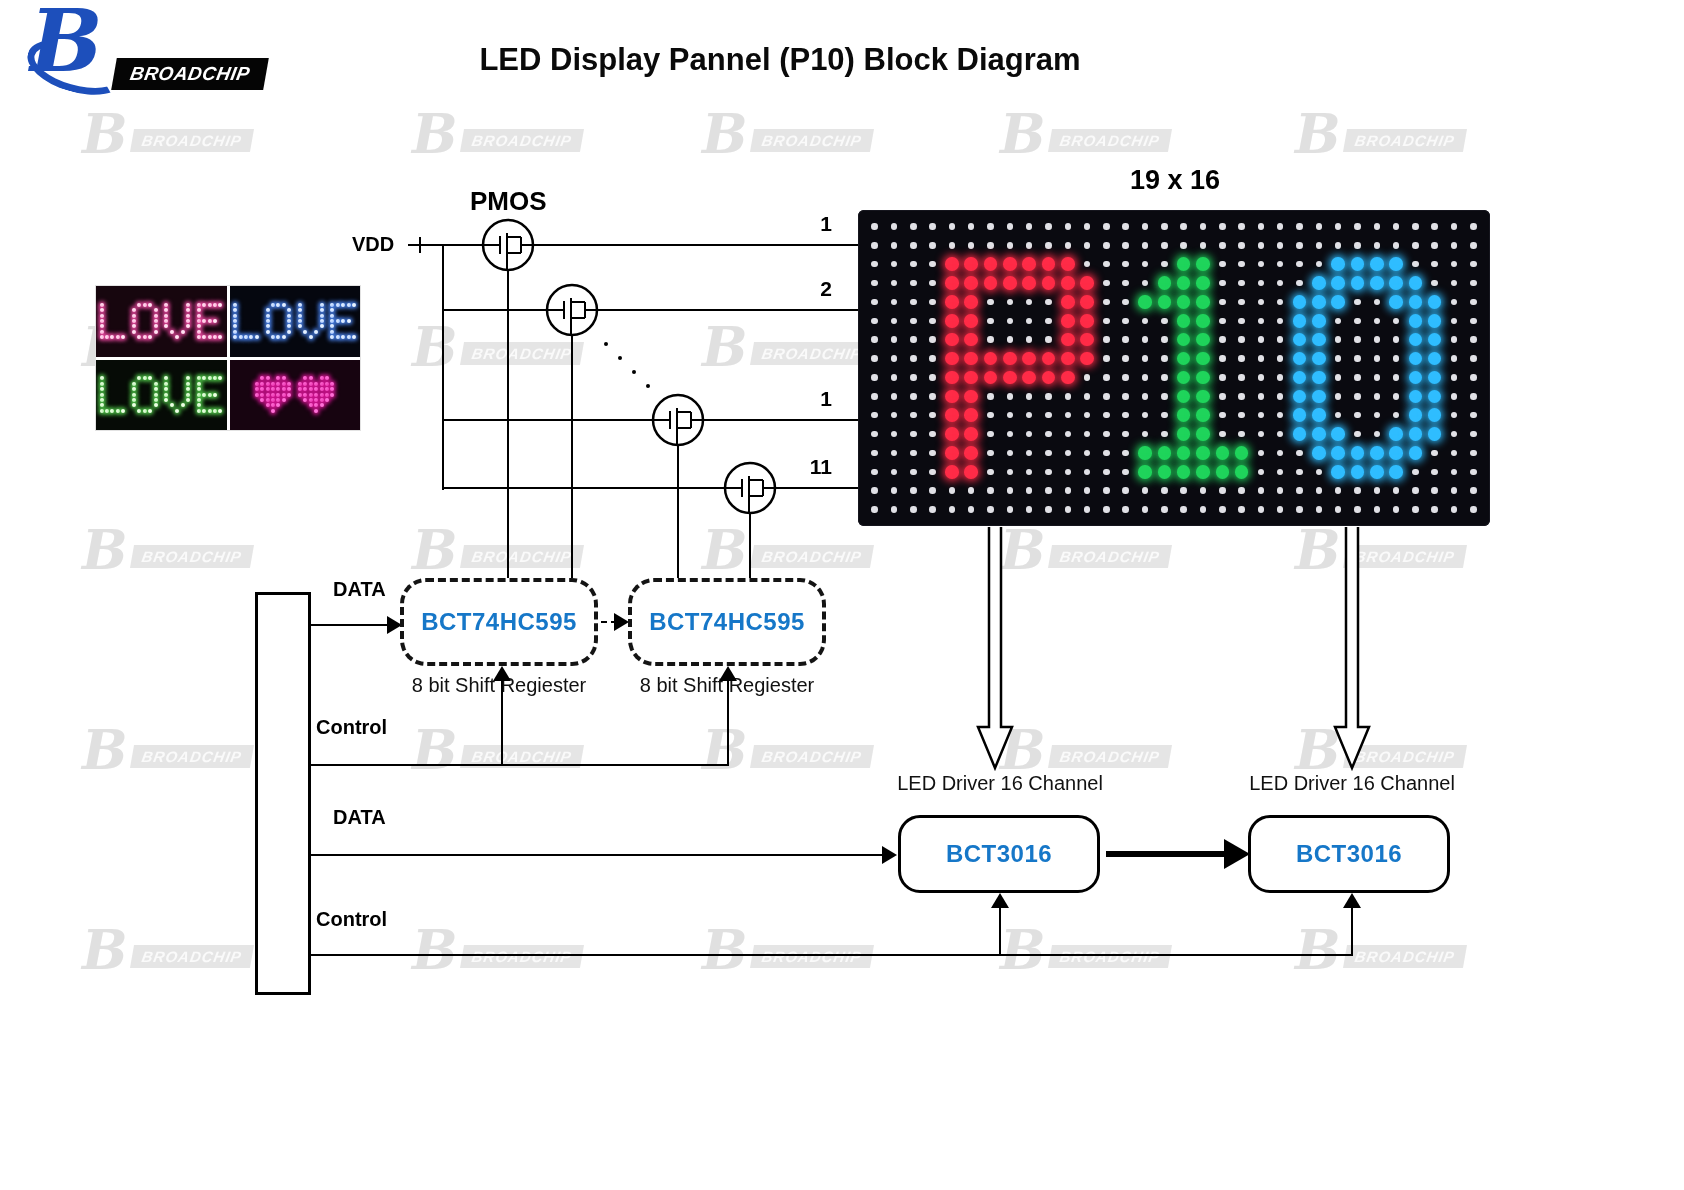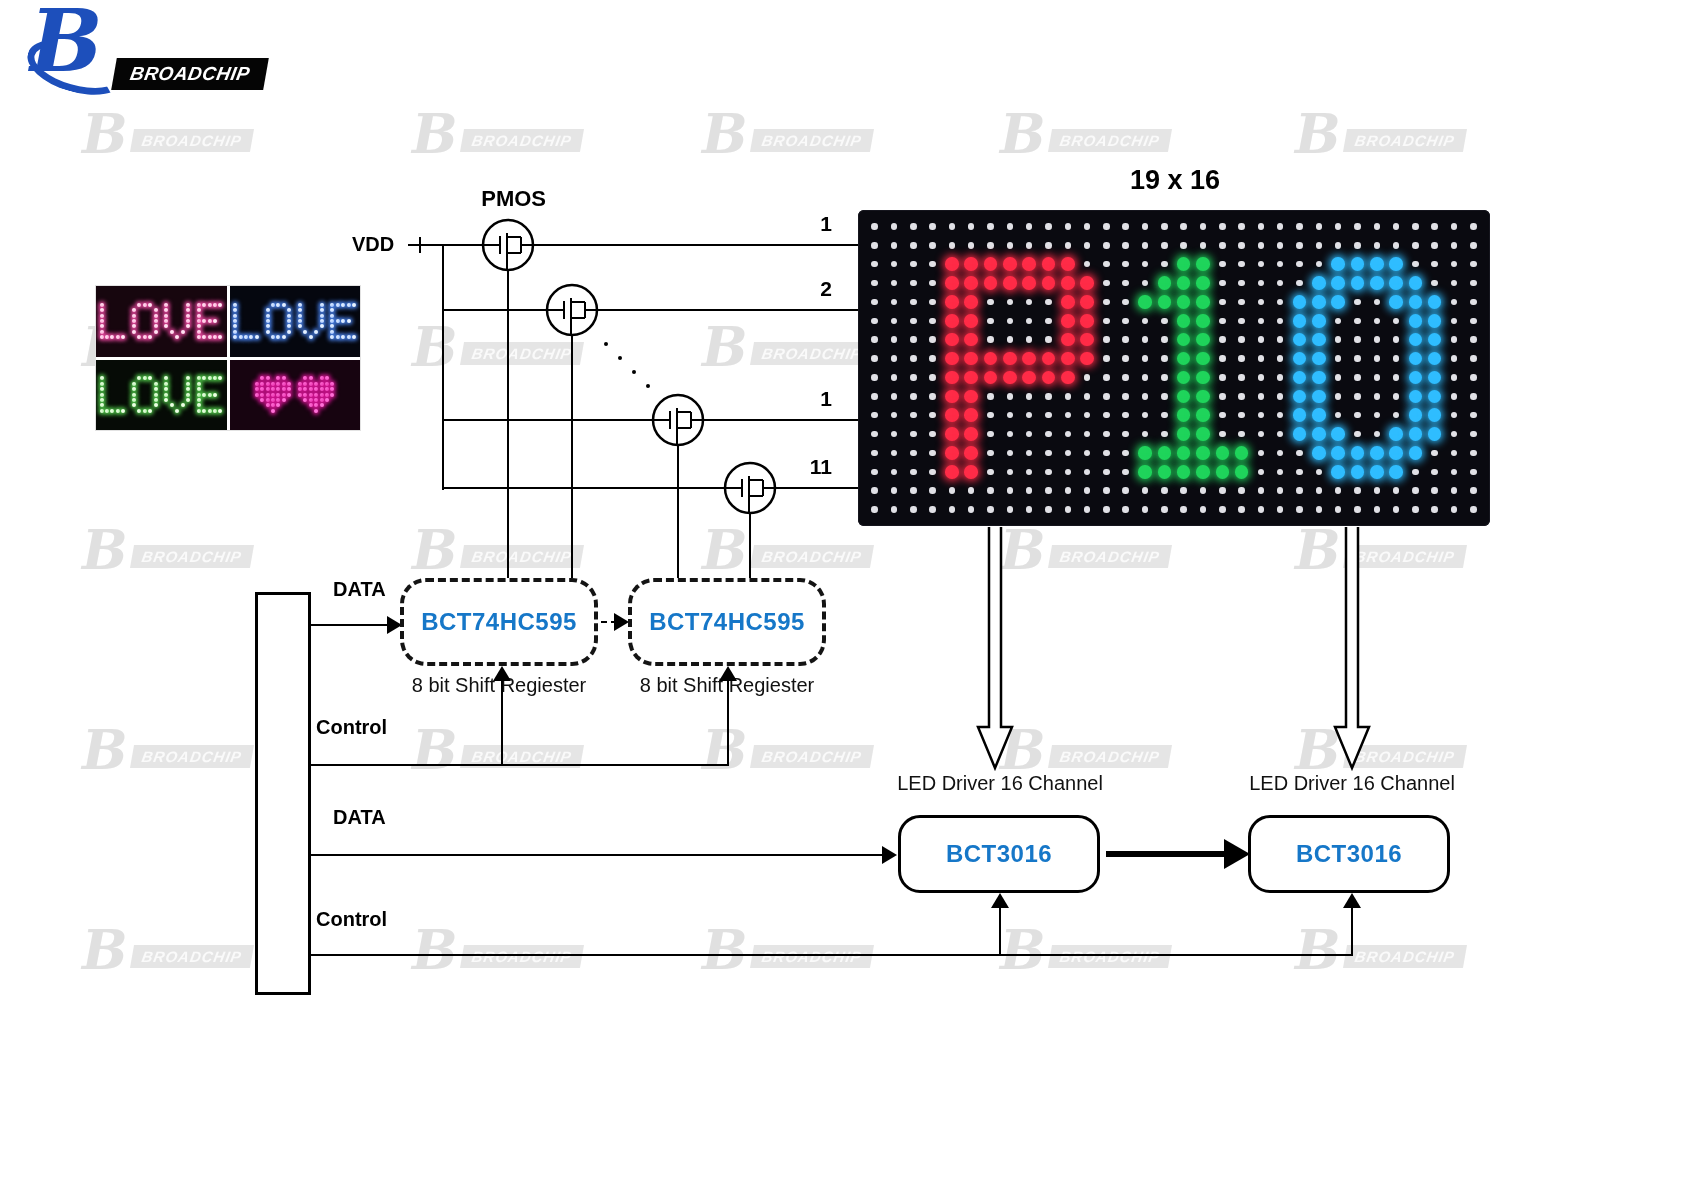--- a/index.html
+++ b/index.html
@@ -185,20 +185,21 @@
 <div class="layer">
 
   <div class="logo">
     <div class="logo-arc"></div>
     <div class="logo-b">B</div>
     <div class="logo-box">
       <span>BROADCHIP</span>
     </div>
   </div>
 
+  <h1 class="title">LED Display Pannel (P10) Block Diagram</h1>
 
   <div class="tiles">
     <div class="tile" style="background: rgb(23, 6, 14);">
         <span class="tdot" style="left: 3.65px; top: 16.85px; background: rgb(255, 230, 242); box-shadow: rgb(255, 79, 174) 0px 0px 4px 1.5px;"></span>
         <span class="tdot" style="left: 41.45px; top: 16.85px; background: rgb(255, 230, 242); box-shadow: rgb(255, 79, 174) 0px 0px 4px 1.5px;"></span>
         <span class="tdot" style="left: 46.85px; top: 16.85px; background: rgb(255, 230, 242); box-shadow: rgb(255, 79, 174) 0px 0px 4px 1.5px;"></span>
         <span class="tdot" style="left: 52.25px; top: 16.85px; background: rgb(255, 230, 242); box-shadow: rgb(255, 79, 174) 0px 0px 4px 1.5px;"></span>
         <span class="tdot" style="left: 68.45px; top: 16.85px; background: rgb(255, 230, 242); box-shadow: rgb(255, 79, 174) 0px 0px 4px 1.5px;"></span>
         <span class="tdot" style="left: 90.05px; top: 16.85px; background: rgb(255, 230, 242); box-shadow: rgb(255, 79, 174) 0px 0px 4px 1.5px;"></span>
         <span class="tdot" style="left: 100.85px; top: 16.85px; background: rgb(255, 230, 242); box-shadow: rgb(255, 79, 174) 0px 0px 4px 1.5px;"></span>
@@ -439,21 +440,21 @@
         <span class="tdot" style="left: 41.45px; top: 43.85px; background: rgb(255, 115, 217); box-shadow: rgb(227, 25, 158) 0px 0px 4px 1.5px;"></span>
         <span class="tdot" style="left: 46.85px; top: 43.85px; background: rgb(255, 115, 217); box-shadow: rgb(227, 25, 158) 0px 0px 4px 1.5px;"></span>
         <span class="tdot" style="left: 79.25px; top: 43.85px; background: rgb(255, 115, 217); box-shadow: rgb(227, 25, 158) 0px 0px 4px 1.5px;"></span>
         <span class="tdot" style="left: 84.65px; top: 43.85px; background: rgb(255, 115, 217); box-shadow: rgb(227, 25, 158) 0px 0px 4px 1.5px;"></span>
         <span class="tdot" style="left: 90.05px; top: 43.85px; background: rgb(255, 115, 217); box-shadow: rgb(227, 25, 158) 0px 0px 4px 1.5px;"></span>
         <span class="tdot" style="left: 41.45px; top: 49.25px; background: rgb(255, 115, 217); box-shadow: rgb(227, 25, 158) 0px 0px 4px 1.5px;"></span>
         <span class="tdot" style="left: 84.65px; top: 49.25px; background: rgb(255, 115, 217); box-shadow: rgb(227, 25, 158) 0px 0px 4px 1.5px;"></span>
       </div>
   </div>
 
-  <div class="lbl" style="left:470px;top:186px;width:76px;text-align:right;font-size:22px">PMOS</div>
+  <div class="lbl" style="left:470px;top:186px;width:76px;text-align:left;font-size:26px">PMOS</div>
   <div class="lbl" style="left:352px;top:233px">VDD</div>
   <div class="row-lbl" style="top:212px">1</div>
   <div class="row-lbl" style="top:277px">2</div>
   <div class="row-lbl" style="top:387px">1</div>
   <div class="row-lbl" style="top:455px">11</div>
   <div class="size-lbl">19 x 16</div>
 
   <div class="wire-v" style="left:419px;top:237px;height:16px"></div>
   <div class="wire-h" style="left:408px;top:244px;width:452px"></div>
   <div class="wire-v" style="left:442px;top:244px;height:246px"></div>

